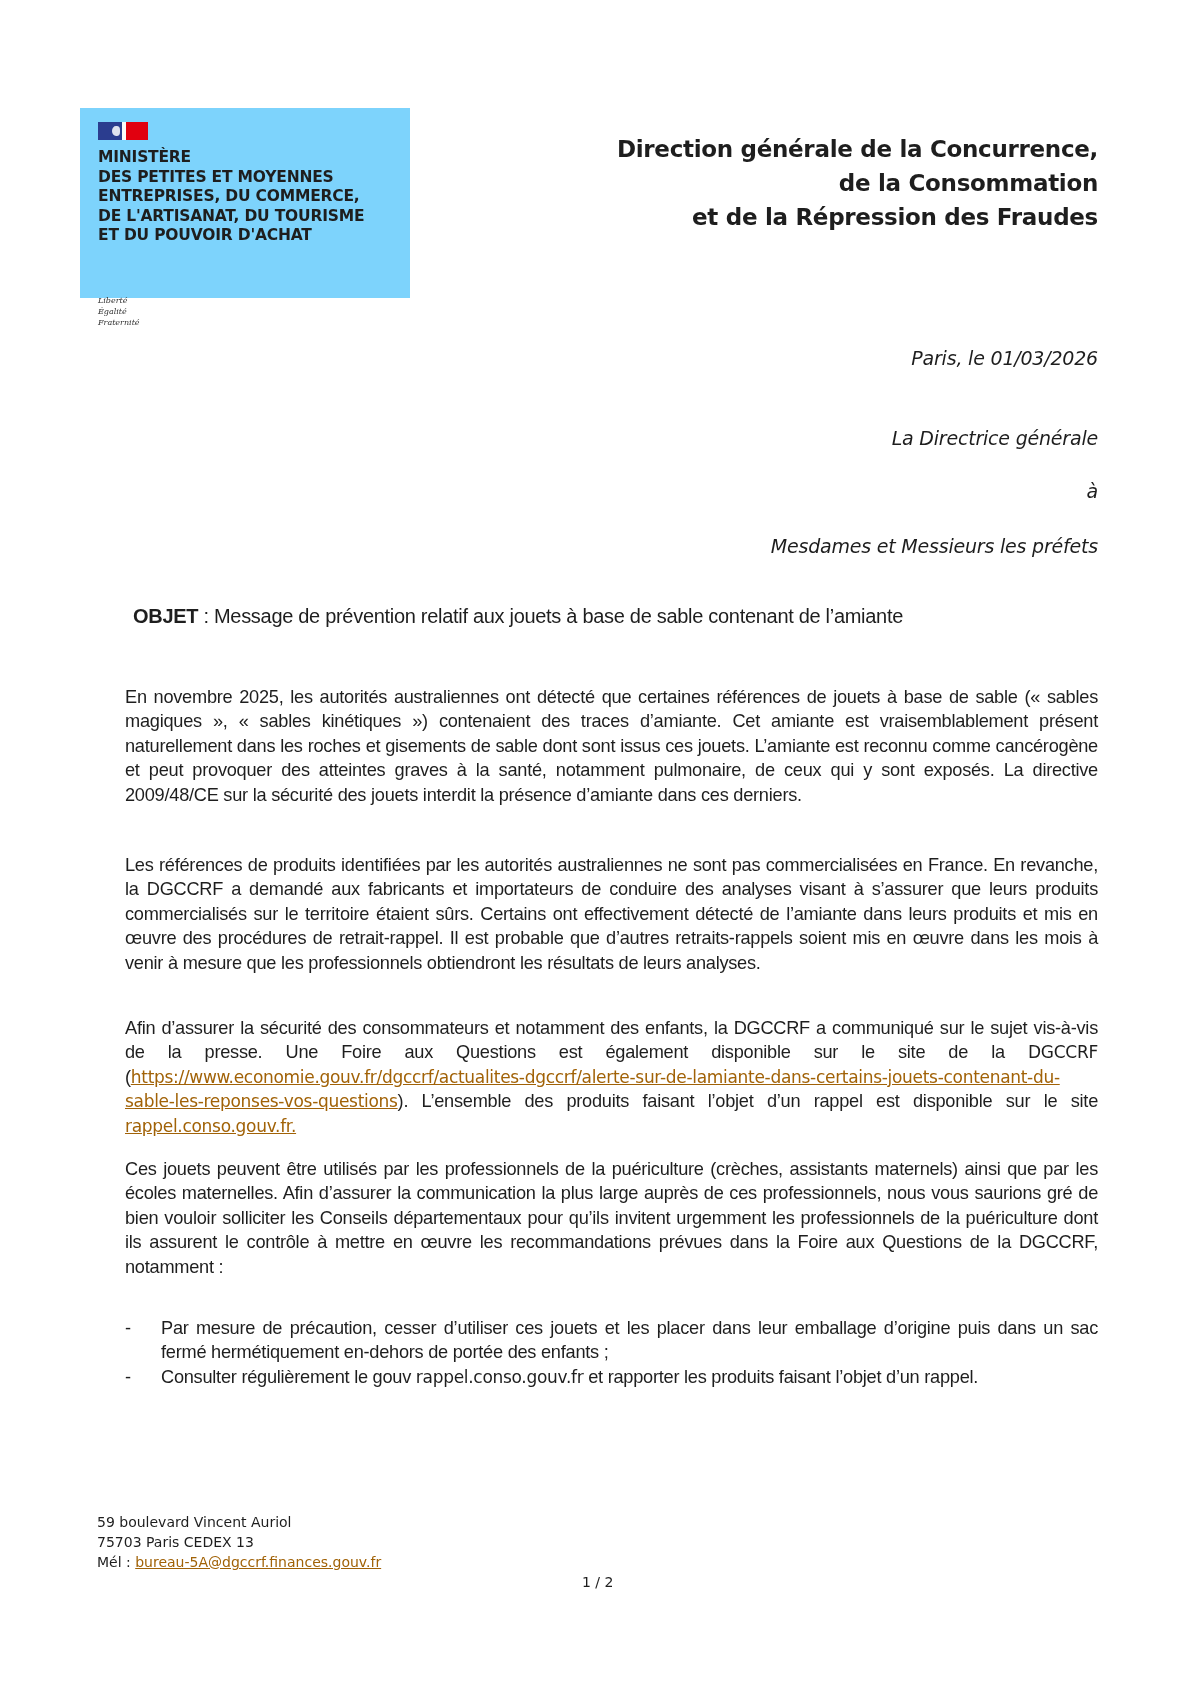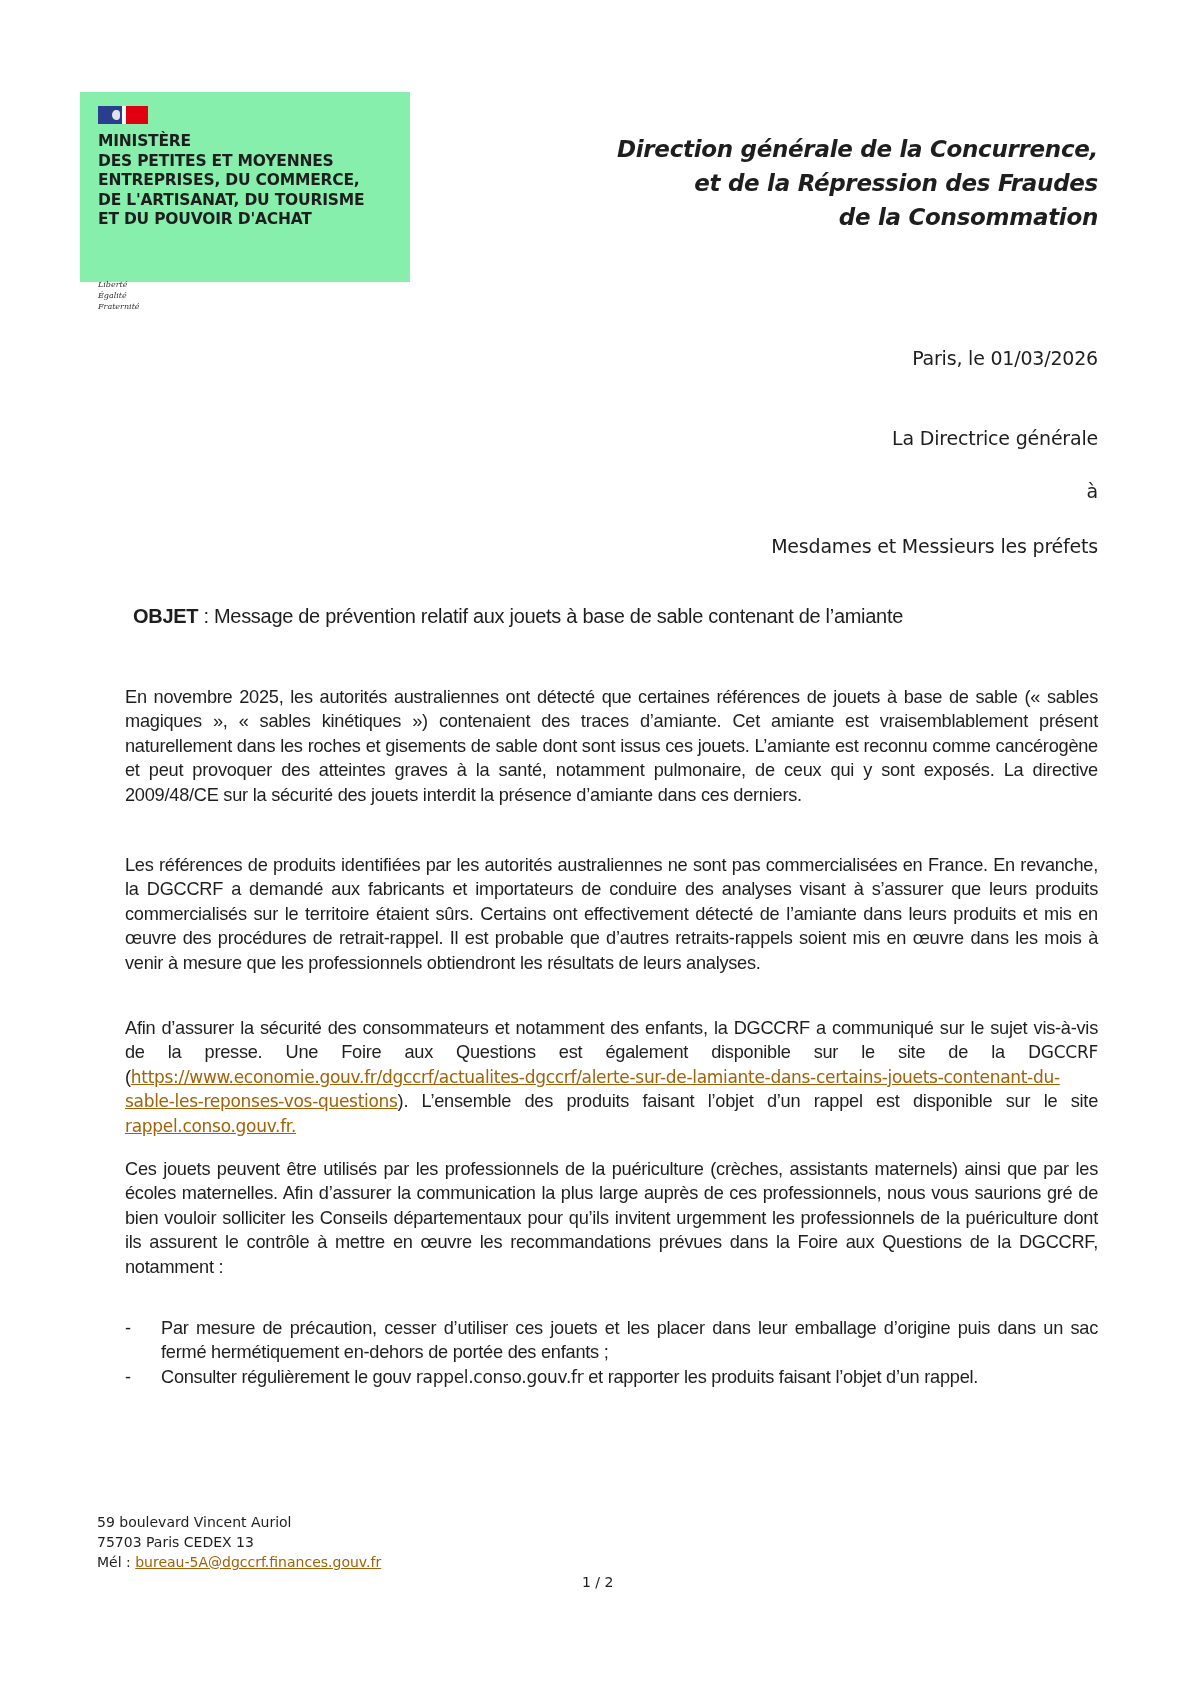--- a/index.html
+++ b/index.html
@@ -11,24 +11,24 @@
       width: 1190px;
       height: 1683px;
       position: relative;
       overflow: hidden;
       color: #1a1a1a;
       font-family: "DejaVu Sans", sans-serif;
     }
     .logo-block {
       position: absolute;
       left: 80px;
-      top: 92px;
+      top: 108px;
       width: 330px;
       height: 190px;
-      background: #86efac;
+      background: #7dd3fc;
     }
     .flag {
       position: absolute;
       left: 18px;
       top: 14px;
       width: 50px;
       height: 18px;
       display: flex;
     }
     .flag .blue { width: 24px; height: 18px; background: #2b3d8f; position: relative; }
@@ -73,30 +73,31 @@
       right: 92px;
       top: 132px;
       text-align: right;
       font-family: "DejaVu Sans", sans-serif;
       font-weight: bold;
       font-size: 23px;
       line-height: 34px;
       color: #1e1e1e;
       letter-spacing: -0.3px;
     }
-    .direction div { white-space: nowrap; font-style: italic; }
+    .direction div { white-space: nowrap; }
     .right-line {
       position: absolute;
       right: 92px;
       text-align: right;
       font-family: "DejaVu Sans", sans-serif;
       font-size: 19px;
       color: #1e1e1e;
       white-space: nowrap;
       letter-spacing: -0.2px;
+      font-style: italic;
     }
     .date { top: 347px; }
     .from { top: 427px; }
     .to-a { top: 480px; }
     .to { top: 535px; }
 
     .objet {
       position: absolute;
       left: 133px;
       top: 605px;
@@ -185,22 +186,22 @@
 ENTREPRISES, DU COMMERCE,
 DE L'ARTISANAT, DU TOURISME
 ET DU POUVOIR D'ACHAT</div>
   <div class="motto">Liberté
 Égalité
 Fraternité</div>
 </div>
 
 <div class="direction">
   <div>Direction générale de la Concurrence,</div>
+  <div>de la Consommation</div>
   <div>et de la Répression des Fraudes</div>
-  <div>de la Consommation</div>
 </div>
 
 <div class="right-line date">Paris, le 01/03/2026</div>
 <div class="right-line from">La Directrice générale</div>
 <div class="right-line to-a">à</div>
 <div class="right-line to">Mesdames et Messieurs les préfets</div>
 
 <div class="objet"><b>OBJET</b><span> : </span><span>Message de prévention relatif aux jouets à base de sable contenant de l’amiante</span></div>
 
 <div class="body-text p1">En novembre 2025, les autorités australiennes ont détecté que certaines références de jouets à base de sable (« sables magiques », « sables kinétiques ») contenaient des traces d’amiante. Cet amiante est vraisemblablement présent naturellement dans les roches et gisements de sable dont sont issus ces jouets. L’amiante est reconnu comme cancérogène et peut provoquer des atteintes graves à la santé, notamment pulmonaire, de ceux qui y sont exposés. La directive 2009/48/CE sur la sécurité des jouets interdit la présence d’amiante dans ces derniers.</div>

